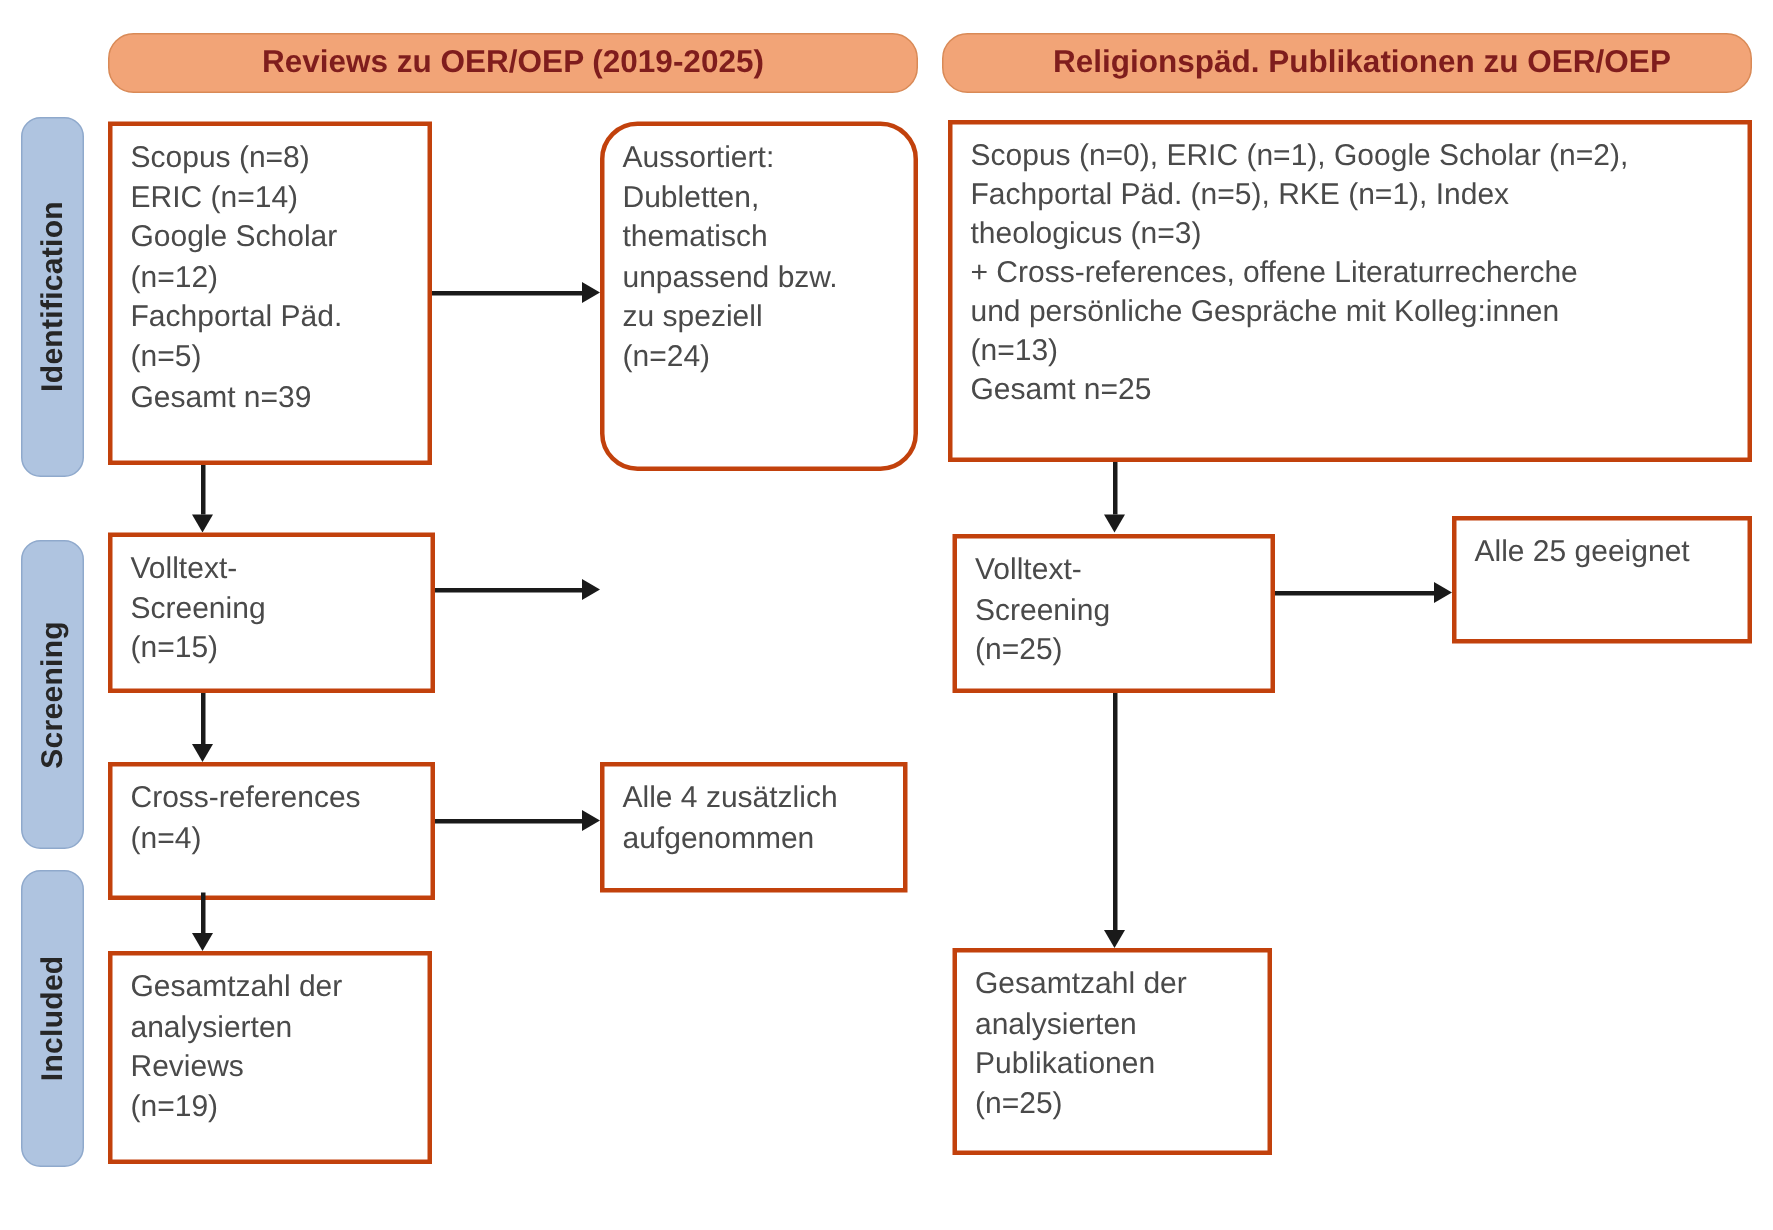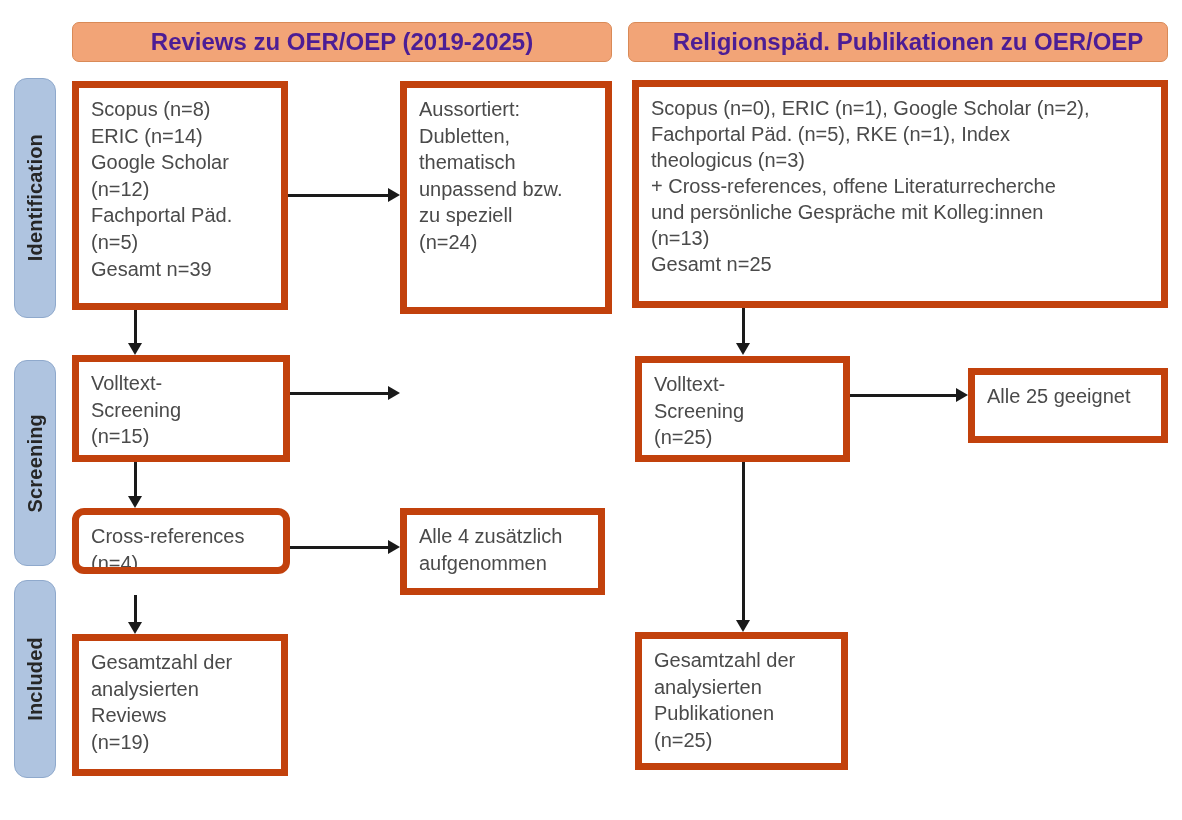--- a/index.html
+++ b/index.html
@@ -37,36 +37,36 @@
     color: #262626;
     letter-spacing: 0.2px;
     white-space: nowrap;
   }
 
   
   .col-header {
     position: absolute;
     background: #F2A477;
     border: 1px solid #D98A57;
-    border-radius: 7px;
+    border-radius: 17px;
     box-sizing: border-box;
     display: flex;
     align-items: center;
     justify-content: center;
-    color: #4c1d95;
-    font-size: 24px;
+    color: #7f1d1d;
+    font-size: 21px;
     font-weight: bold;
     white-space: nowrap;
   }
 
   
   .flow-box {
     position: absolute;
     background: #ffffff;
-    border: 7px solid #c2410c;
+    border: 3px solid #c2410c;
     box-sizing: border-box;
     padding: 8px 10px 6px 12px;
     color: #4a4a4a;
     font-size: 20px;
     line-height: 1.33;
     white-space: pre-line;
     overflow: hidden;
   }
   .flow-box.tight { line-height: 1.30; }
 
@@ -115,21 +115,21 @@
   <div class="col-header" style="left:628px; top:22px; width:540px; height:40px;padding-left:20px;">Religionspäd. Publikationen zu OER/OEP</div>
 
   <div class="flow-box" style="left:72px; top:81px; width:216px; height:229px;">Scopus (n=8)
 ERIC (n=14)
 Google Scholar
 (n=12)
 Fachportal Päd.
 (n=5)
 Gesamt n=39</div>
 
-  <div class="flow-box" style="left:400px; top:81px; width:212px; height:233px;">Aussortiert:
+  <div class="flow-box" style="left:400px; top:81px; width:212px; height:233px;border-radius:25px;">Aussortiert:
 Dubletten,
 thematisch
 unpassend bzw.
 zu speziell
 (n=24)</div>
 
   <div class="conn conn-h" style="left:288px; top:194px; width:100px;"></div>
   <div class="arrowhead arrow-right" style="left:388px; top:188px;"></div>
 
   <div class="conn conn-v" style="left:134px; top:310px; height:33px;"></div>
@@ -139,21 +139,21 @@
 Screening
 (n=15)</div>
 
 
   <div class="conn conn-h" style="left:290px; top:392px; width:98px;"></div>
   <div class="arrowhead arrow-right" style="left:388px; top:386px;"></div>
 
   <div class="conn conn-v" style="left:134px; top:462px; height:34px;"></div>
   <div class="arrowhead arrow-down" style="left:128px; top:496px;"></div>
 
-  <div class="flow-box" style="left:72px; top:508px; width:218px; height:66px;border-radius:12px;">Cross-references
+  <div class="flow-box" style="left:72px; top:508px; width:218px; height:92px;">Cross-references
 (n=4)</div>
 
   <div class="flow-box" style="left:400px; top:508px; width:205px; height:87px;">Alle 4 zusätzlich
 aufgenommen</div>
 
   <div class="conn conn-h" style="left:290px; top:546px; width:98px;"></div>
   <div class="arrowhead arrow-right" style="left:388px; top:540px;"></div>
 
   <div class="conn conn-v" style="left:134px; top:595px; height:27px;"></div>
   <div class="arrowhead arrow-down" style="left:128px; top:622px;"></div>
@@ -171,21 +171,21 @@
 (n=13)
 Gesamt n=25</div>
 
   <div class="conn conn-v" style="left:742px; top:308px; height:35px;"></div>
   <div class="arrowhead arrow-down" style="left:736px; top:343px;"></div>
 
   <div class="flow-box" style="left:635px; top:356px; width:215px; height:106px;">Volltext-
 Screening
 (n=25)</div>
 
-  <div class="flow-box" style="left:968px; top:368px; width:200px; height:75px;">Alle 25 geeignet</div>
+  <div class="flow-box" style="left:968px; top:344px; width:200px; height:85px;">Alle 25 geeignet</div>
 
   <div class="conn conn-h" style="left:850px; top:394px; width:106px;"></div>
   <div class="arrowhead arrow-right" style="left:956px; top:388px;"></div>
 
   <div class="conn conn-v" style="left:742px; top:462px; height:158px;"></div>
   <div class="arrowhead arrow-down" style="left:736px; top:620px;"></div>
 
   <div class="flow-box" style="left:635px; top:632px; width:213px; height:138px;">Gesamtzahl der
 analysierten
 Publikationen

